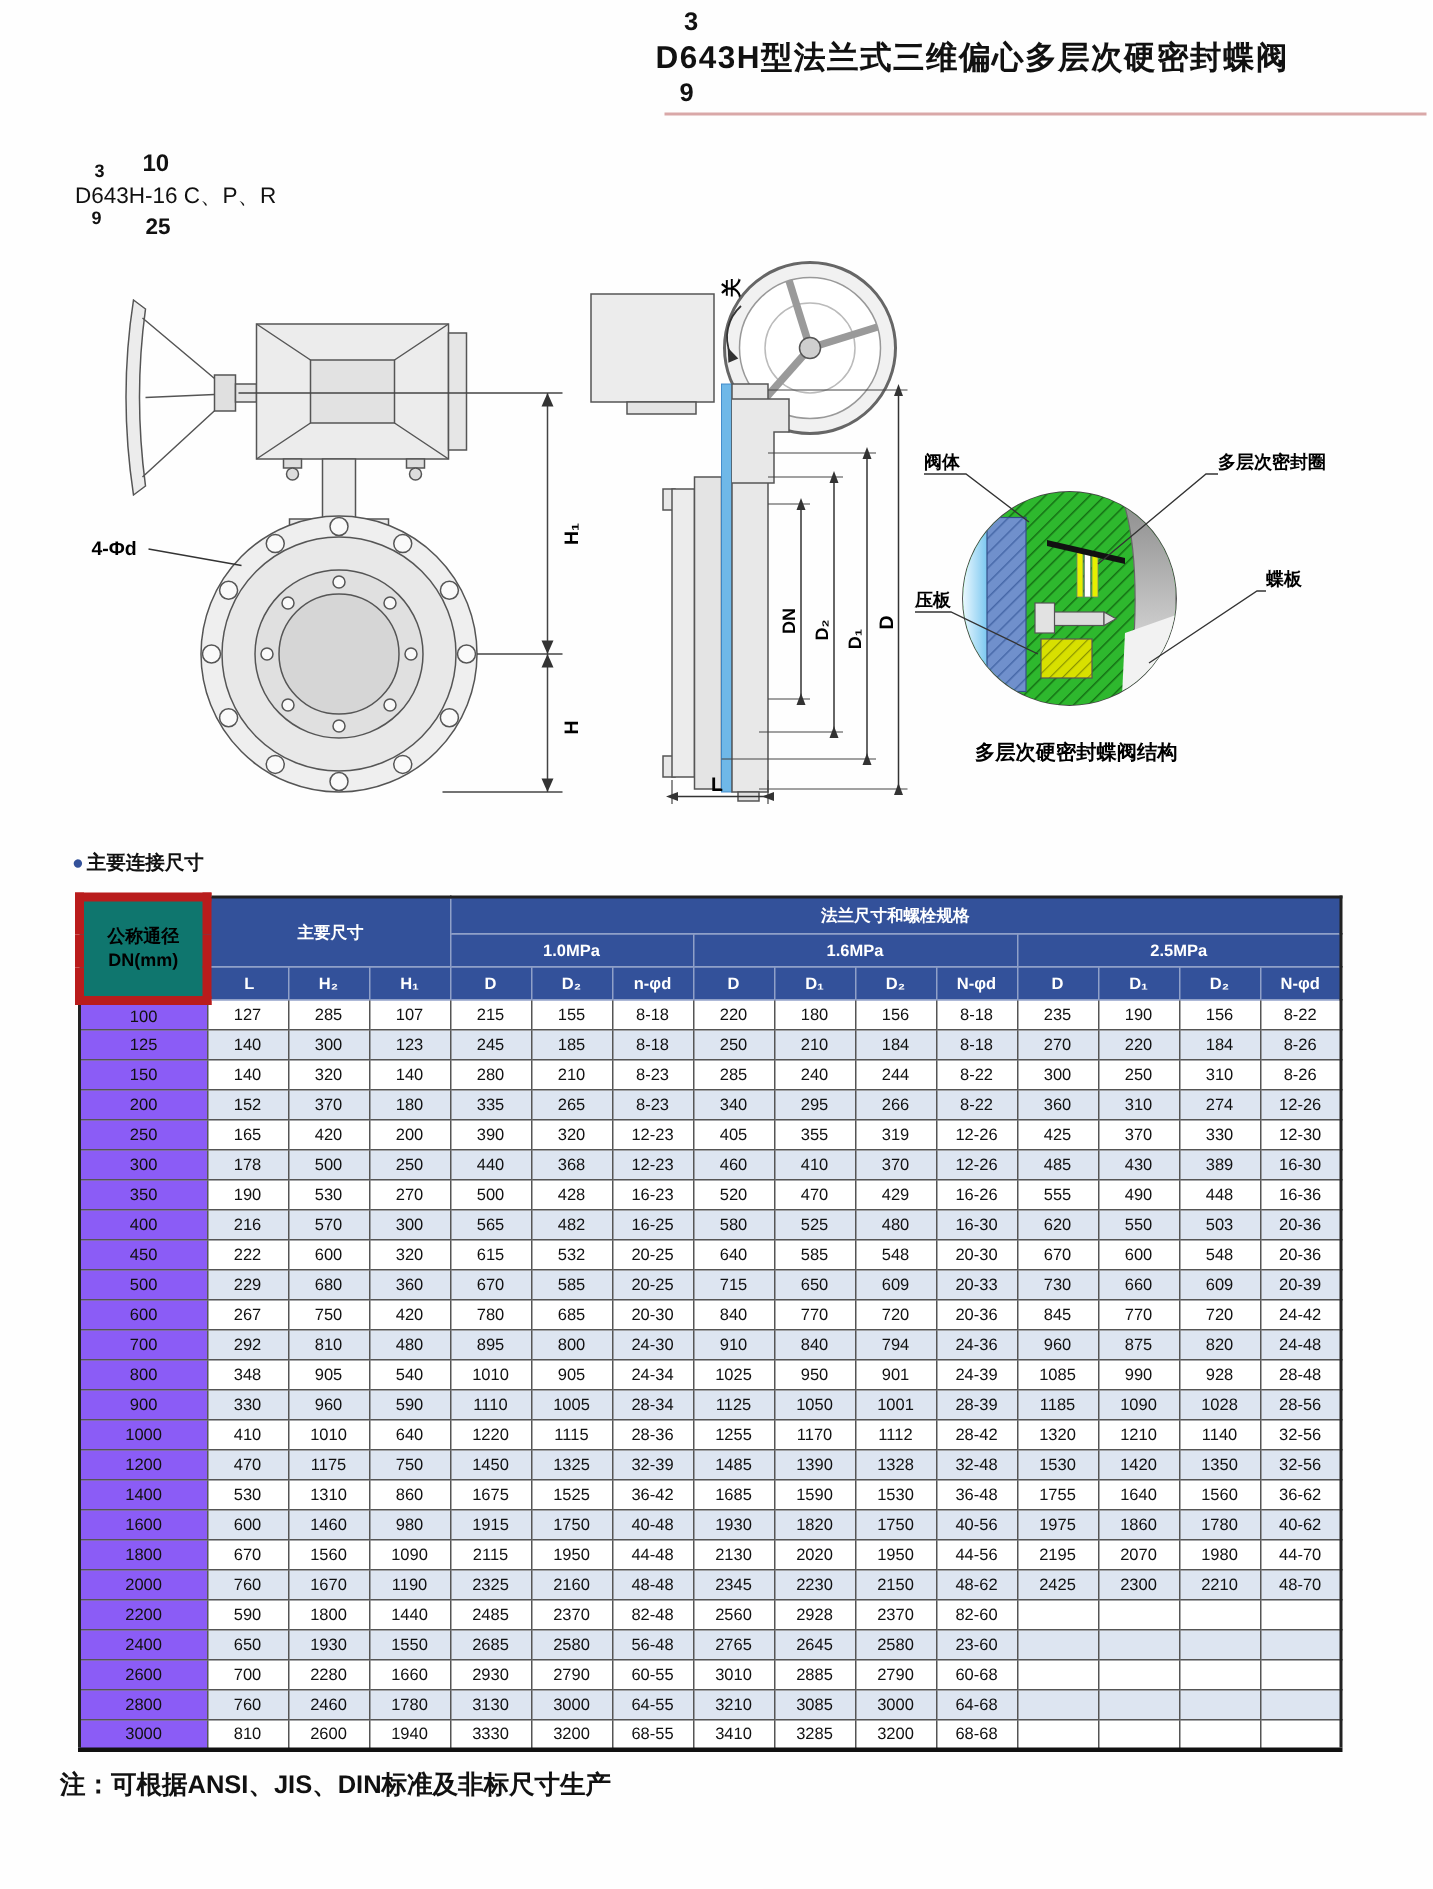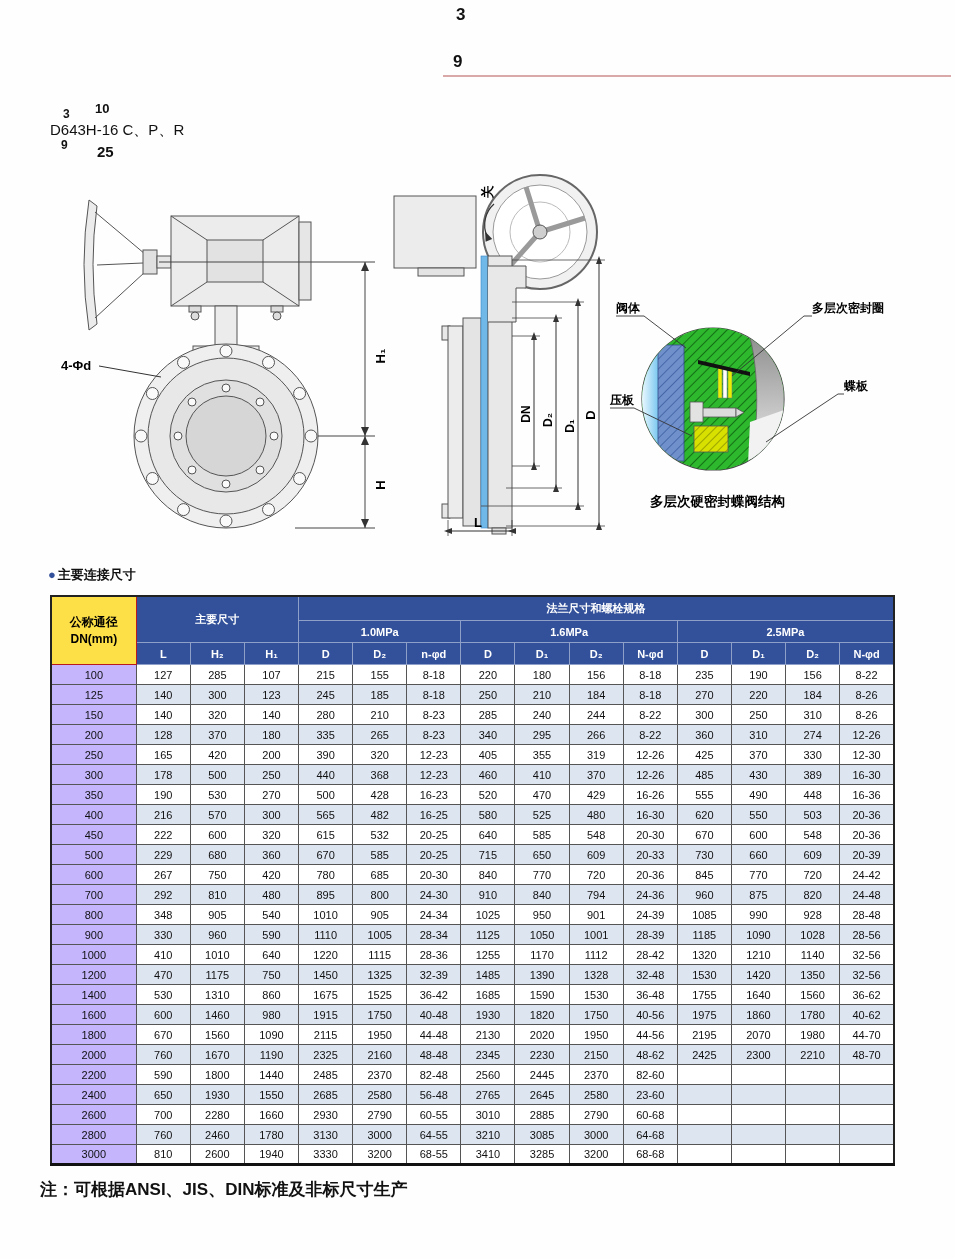--- a/index.html
+++ b/index.html
@@ -10,49 +10,50 @@
   
   .title-above { position:absolute; left:456px; top:5px; font-size:17px; font-weight:bold; }
   .page-title  { position:absolute; left:437px; top:24px; font-size:21px; font-weight:bold; letter-spacing:1px; white-space:nowrap; }
   .title-below { position:absolute; left:453px; top:52px; font-size:17px; font-weight:bold; }
   .title-rule  { position:absolute; left:443px; top:75px; width:508px; height:2px; background:var(--accent-rule,#d9a8a8); }
 
   
   .model-main { position:absolute; left:50px; top:121px; font-size:15px; font-weight:normal; white-space:nowrap; }
   .model-sup-l { position:absolute; left:63px;  top:107px; font-size:12px; font-weight:bold; }
   .model-sub-l { position:absolute; left:61px;  top:138px; font-size:12px; font-weight:bold; }
-  .model-sup-r { position:absolute; left:95px;  top:101px; font-size:13px; font-weight:bold; }
+  .model-sup-r { position:absolute; left:95px;  top:101px; font-size:16px; font-weight:bold; }
   .model-sub-r { position:absolute; left:97px;  top:143px; font-size:15px; font-weight:bold; }
 
   
   .svg-front  { position:absolute; left:55px;  top:180px; }
   .svg-side   { position:absolute; left:388px; top:170px; }
   .svg-detail { position:absolute; left:598px; top:290px; }
   svg text { font-family:"Liberation Sans","DejaVu Sans",sans-serif; }
 
   
   .section-label { position:absolute; left:48px; top:566px; font-size:13px; font-weight:bold; }
   .section-label .bullet { color:var(--header-bg,#33519a); font-size:13px; margin-right:2px; }
   .dims-table { position:absolute; left:50px; top:595px; width:845px;
                 border-collapse:collapse; table-layout:fixed;
                 border:2px solid #222; border-bottom:3px solid #111; font-size:11px; }
   .dims-table thead th { background:var(--header-bg,#33519a); color:#fff; font-weight:bold;
                 border:1px solid #8fa0c8; height:22px; padding:4px; font-size:11px; }
-  .dims-table thead th.dn-head { background:#fde047; color:#000; border:1px solid #b91c1c; font-size:12px; line-height:1.35; }
+  .dims-table thead th.dn-head { background:#0f766e; color:#000; border:6px solid #b91c1c; font-size:12px; line-height:1.35; }
   .dims-table tbody td { border:1px solid #555; text-align:center; height:20px; padding:0; background:#fff; color:#111; }
   .dims-table tbody tr.alt td { background:var(--alt-row,#dde5f1); }
-  .dims-table tbody tr td:first-child { background:#c4b5fd; }
+  .dims-table tbody tr td:first-child { background:#8b5cf6; }
   .note { position:absolute; left:40px; top:1178px; font-size:17px; font-weight:bold; }
 </style>
 </head>
 <body>
 
 <div class="page">
 
   <div class="title-above">3</div>
+  <h1 class="page-title">D643H型法兰式三维偏心多层次硬密封蝶阀</h1>
   <div class="title-below">9</div>
   <div class="title-rule"></div>
 
   <div class="model-main">D643H-16 C、P、R</div>
   <div class="model-sup-l">3</div>
   <div class="model-sub-l">9</div>
   <div class="model-sup-r">10</div>
   <div class="model-sub-r">25</div>
 
   <svg class="svg-front" width="335" height="350" viewBox="0 0 335 350">
@@ -324,21 +325,21 @@
           <td>240</td>
           <td>244</td>
           <td>8-22</td>
           <td>300</td>
           <td>250</td>
           <td>310</td>
           <td>8-26</td>
         </tr>
         <tr class="alt">
           <td>200</td>
-          <td>128</td>
+          <td>152</td>
           <td>370</td>
           <td>180</td>
           <td>335</td>
           <td>265</td>
           <td>8-23</td>
           <td>340</td>
           <td>295</td>
           <td>266</td>
           <td>8-22</td>
           <td>360</td>
@@ -620,21 +621,21 @@
         </tr>
         <tr>
           <td>2200</td>
           <td>590</td>
           <td>1800</td>
           <td>1440</td>
           <td>2485</td>
           <td>2370</td>
           <td>82-48</td>
           <td>2560</td>
-          <td>2445</td>
+          <td>2928</td>
           <td>2370</td>
           <td>82-60</td>
           <td></td>
           <td></td>
           <td></td>
           <td></td>
         </tr>
         <tr class="alt">
           <td>2400</td>
           <td>650</td>

